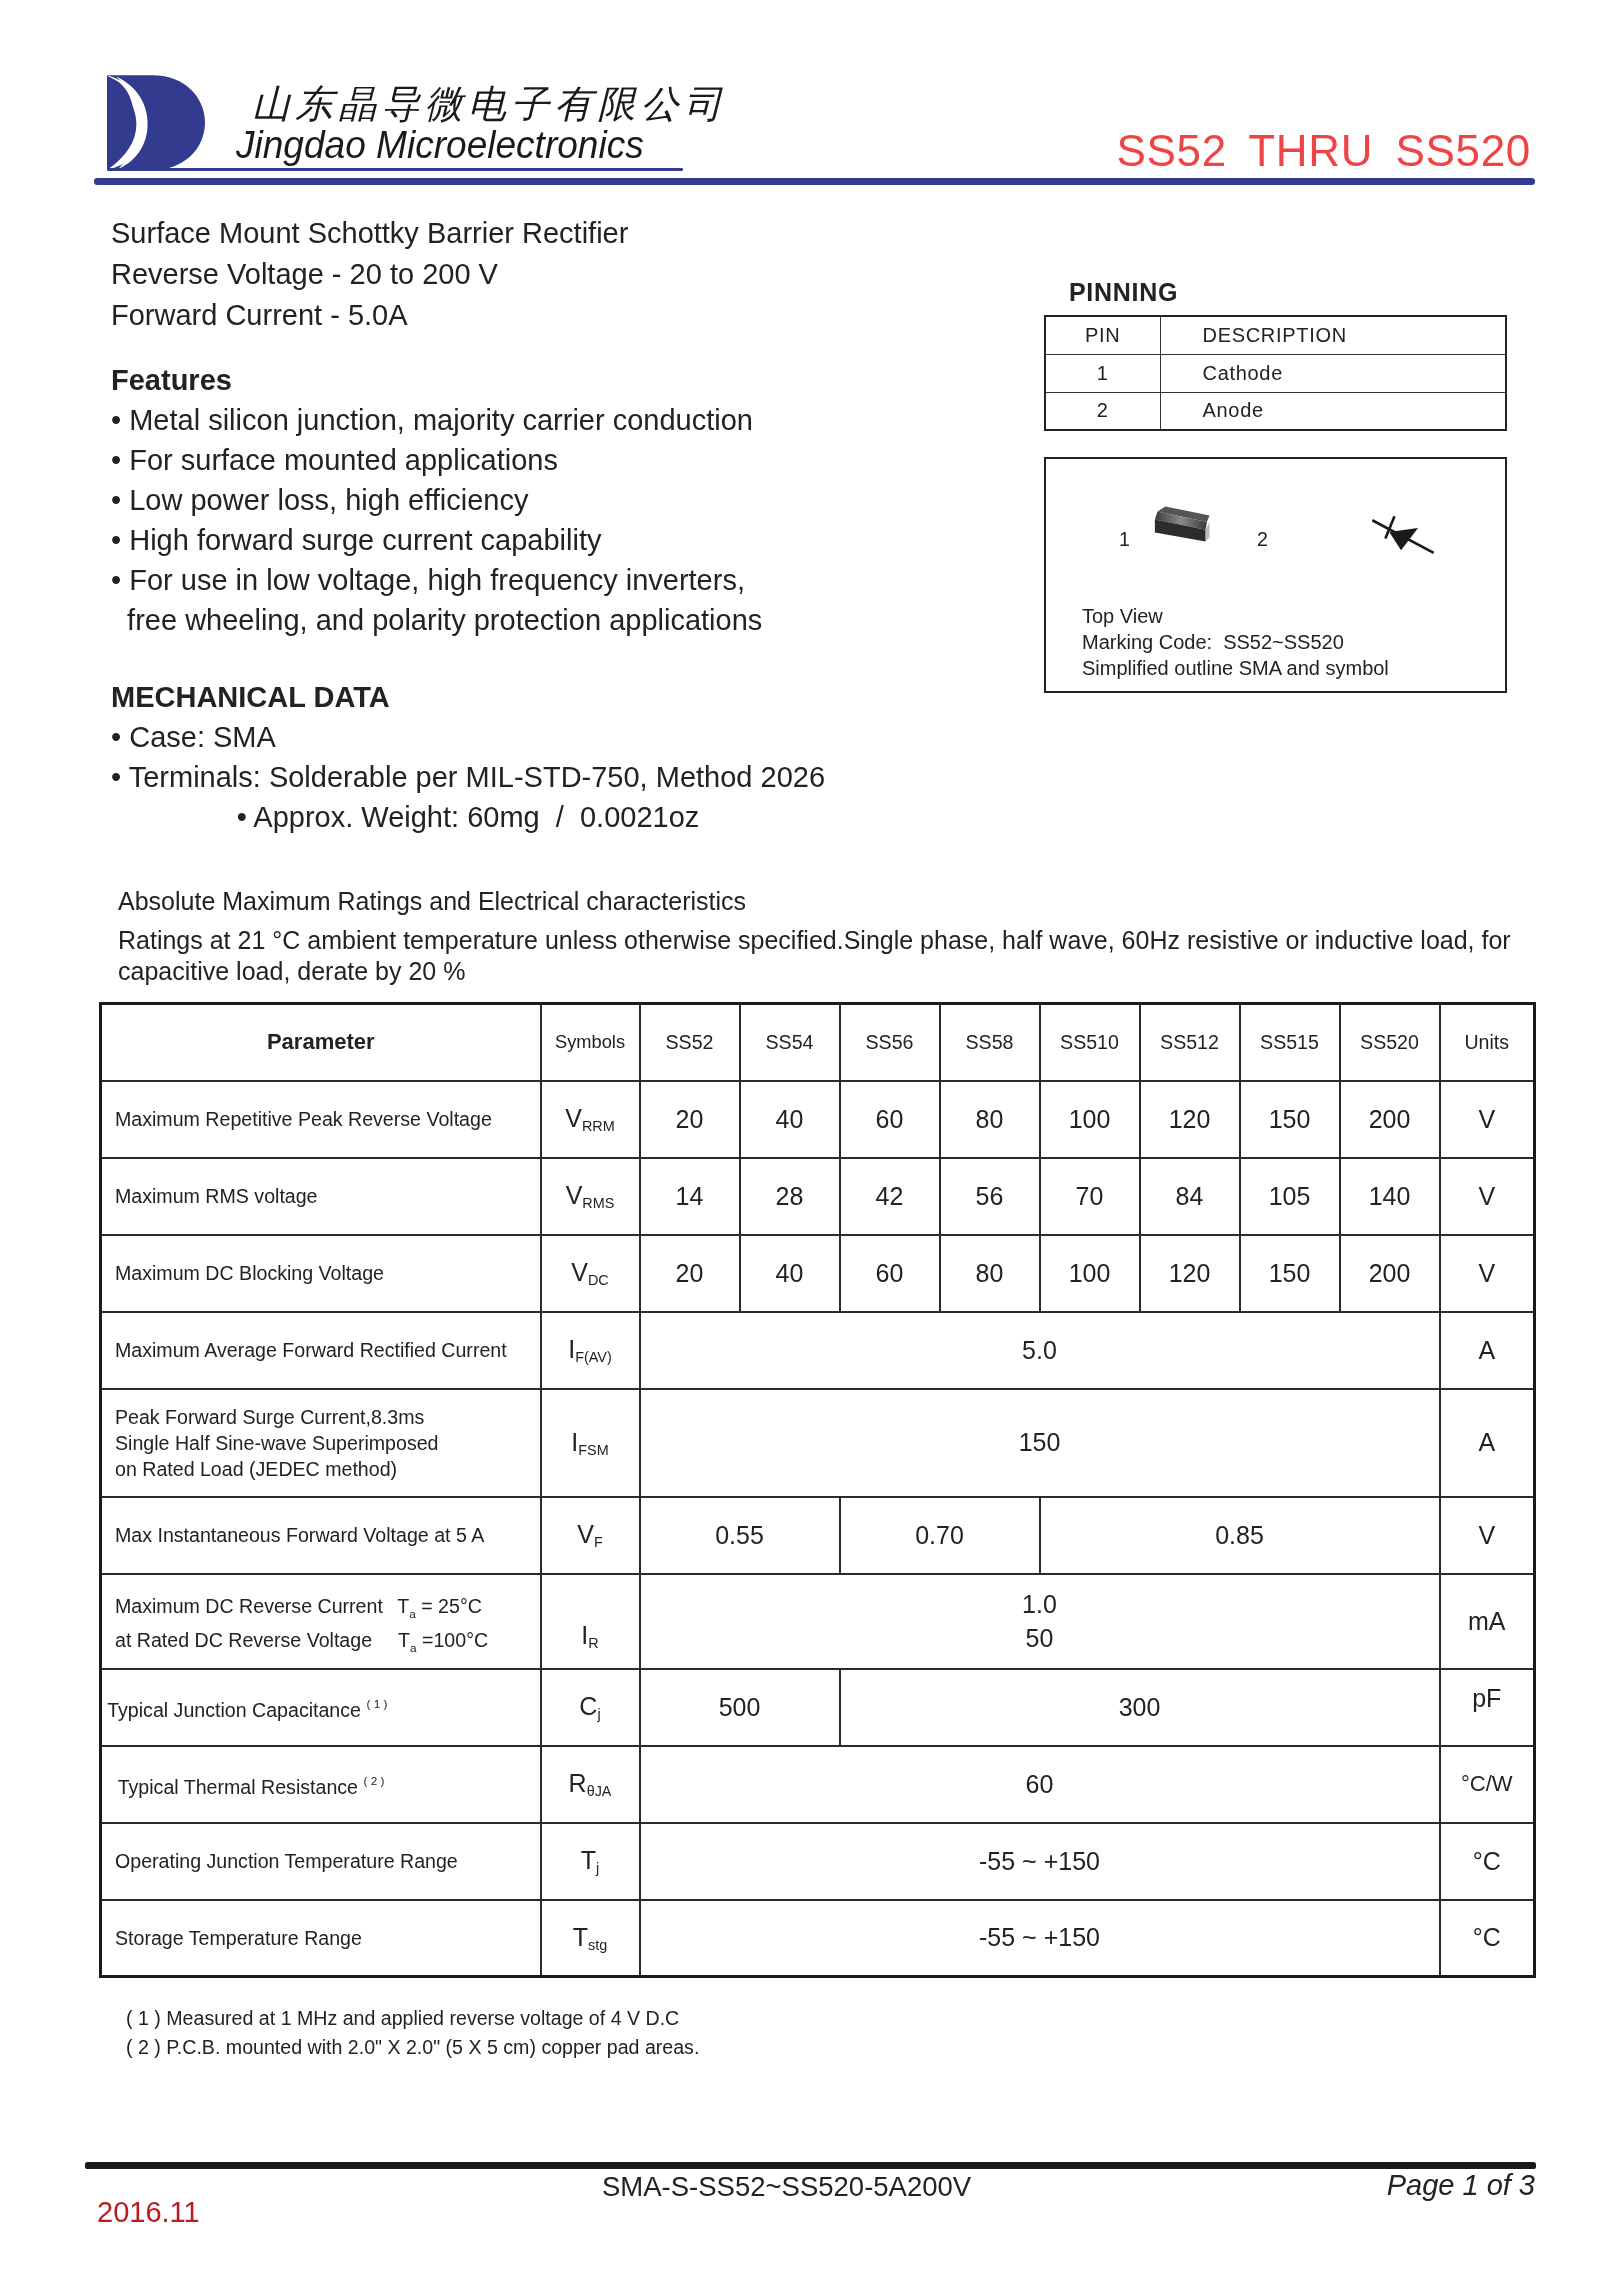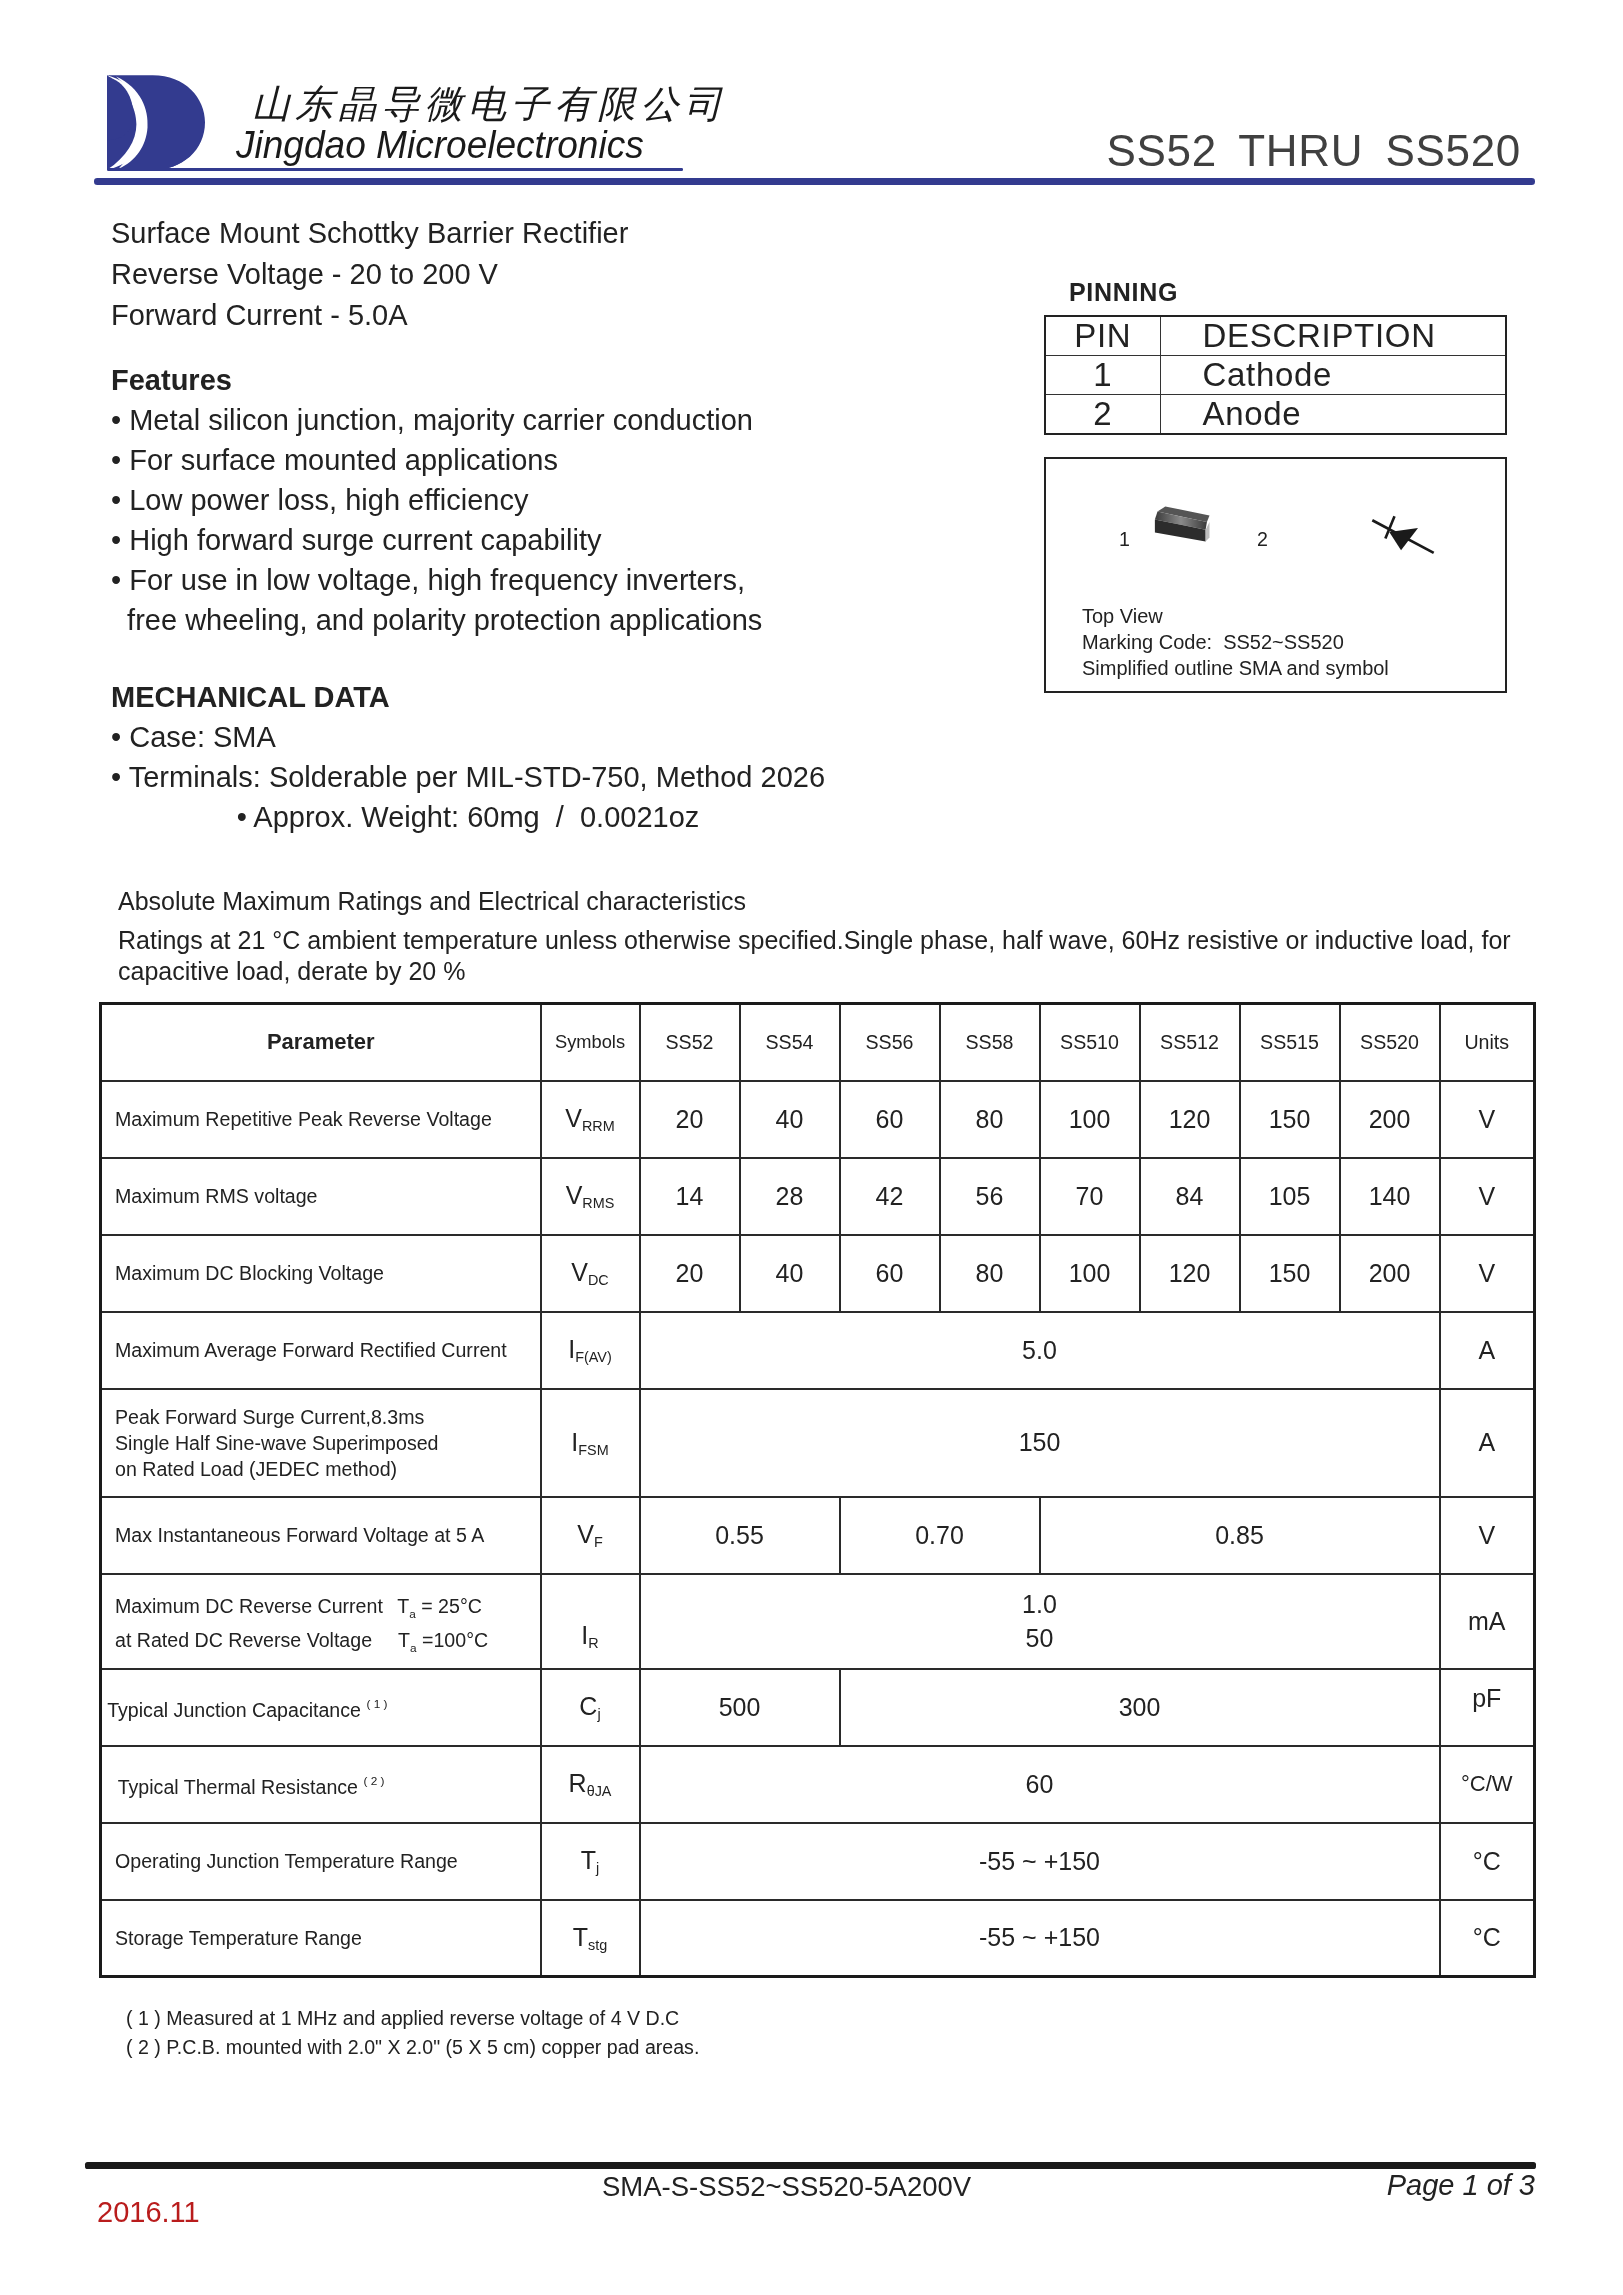--- a/index.html
+++ b/index.html
@@ -6,34 +6,34 @@
   html, body { background: #ffffff; }
   body { width: 1623px; height: 2295px; position: relative; overflow: hidden; color: #1a1a1a; font-family: "Liberation Sans", sans-serif; }
   .abs { position: absolute; }
 
   
   .logo { left: 107px; top: 75px; width: 98px; height: 95px; }
   .company-cn { left: 252px; top: 79px; font-size: 38px; font-style: italic; letter-spacing: 5.2px; font-family: "DejaVu Sans", sans-serif; color: #1a1a1a; white-space: nowrap; }
   .company-en { left: 236px; top: 123px; font-size: 39px; font-style: italic; color: #1a1a1a; white-space: nowrap; transform: scaleX(0.95); transform-origin: left; }
   .logo-underline { left: 107px; top: 168px; width: 576px; height: 2.6px; background: #333b8f; border-radius: 1.3px; }
   .header-bar { left: 94px; top: 178px; width: 1441px; height: 6.5px; background: #333b8f; border-radius: 3.3px; }
-  .title { right: 102px; top: 126px; font-size: 44px; color: #404040; letter-spacing: 0.7px; white-space: nowrap; word-spacing: 9.2px; }
+  .title { right: 92px; top: 126px; font-size: 44px; color: #ef4444; letter-spacing: 0.7px; white-space: nowrap; word-spacing: 9.2px; }
 
   
   .intro { left: 111px; top: 213px; font-size: 29px; line-height: 41px; color: #222; }
   .section-h { font-weight: bold; font-size: 29px; color: #222; }
   .features { left: 111px; top: 360px; font-size: 29px; line-height: 40px; color: #222; }
   .features .item { white-space: nowrap; }
   .mech { left: 111px; top: 677px; font-size: 29px; line-height: 40px; color: #222; }
   .mech .item { white-space: nowrap; }
 
   
   .pinning-h { left: 1069px; top: 278px; font-size: 25px; font-weight: bold; color: #222; letter-spacing: 0.7px; }
   .pin-table { left: 1044px; top: 315px; width: 463px; border-collapse: collapse; border: 2.6px solid #222; }
-  .pin-table td { border: 1.3px solid #333; height: 38px; font-size: 33px; color: #222; letter-spacing: 0.7px; }
+  .pin-table td { border: 1.3px solid #333; height: 38px; font-size: 20px; color: #222; letter-spacing: 0.7px; }
   .pin-table td.pin { width: 115px; text-align: center; }
   .pin-table td.desc { padding-left: 42px; }
   .outline-box { left: 1044px; top: 457px; width: 463px; height: 236px; border: 2.6px solid #222; }
   .pkg-num { font-size: 19.6px; color: #222; }
   .outline-text { left: 36px; top: 144px; font-size: 20px; line-height: 26px; color: #222; white-space: nowrap; }
 
   
   .ratings-title { left: 118px; top: 887px; font-size: 25px; color: #222; white-space: nowrap; }
   .ratings-note { left: 118px; top: 925px; font-size: 25px; line-height: 31px; color: #222; width: 1427px; }
 

